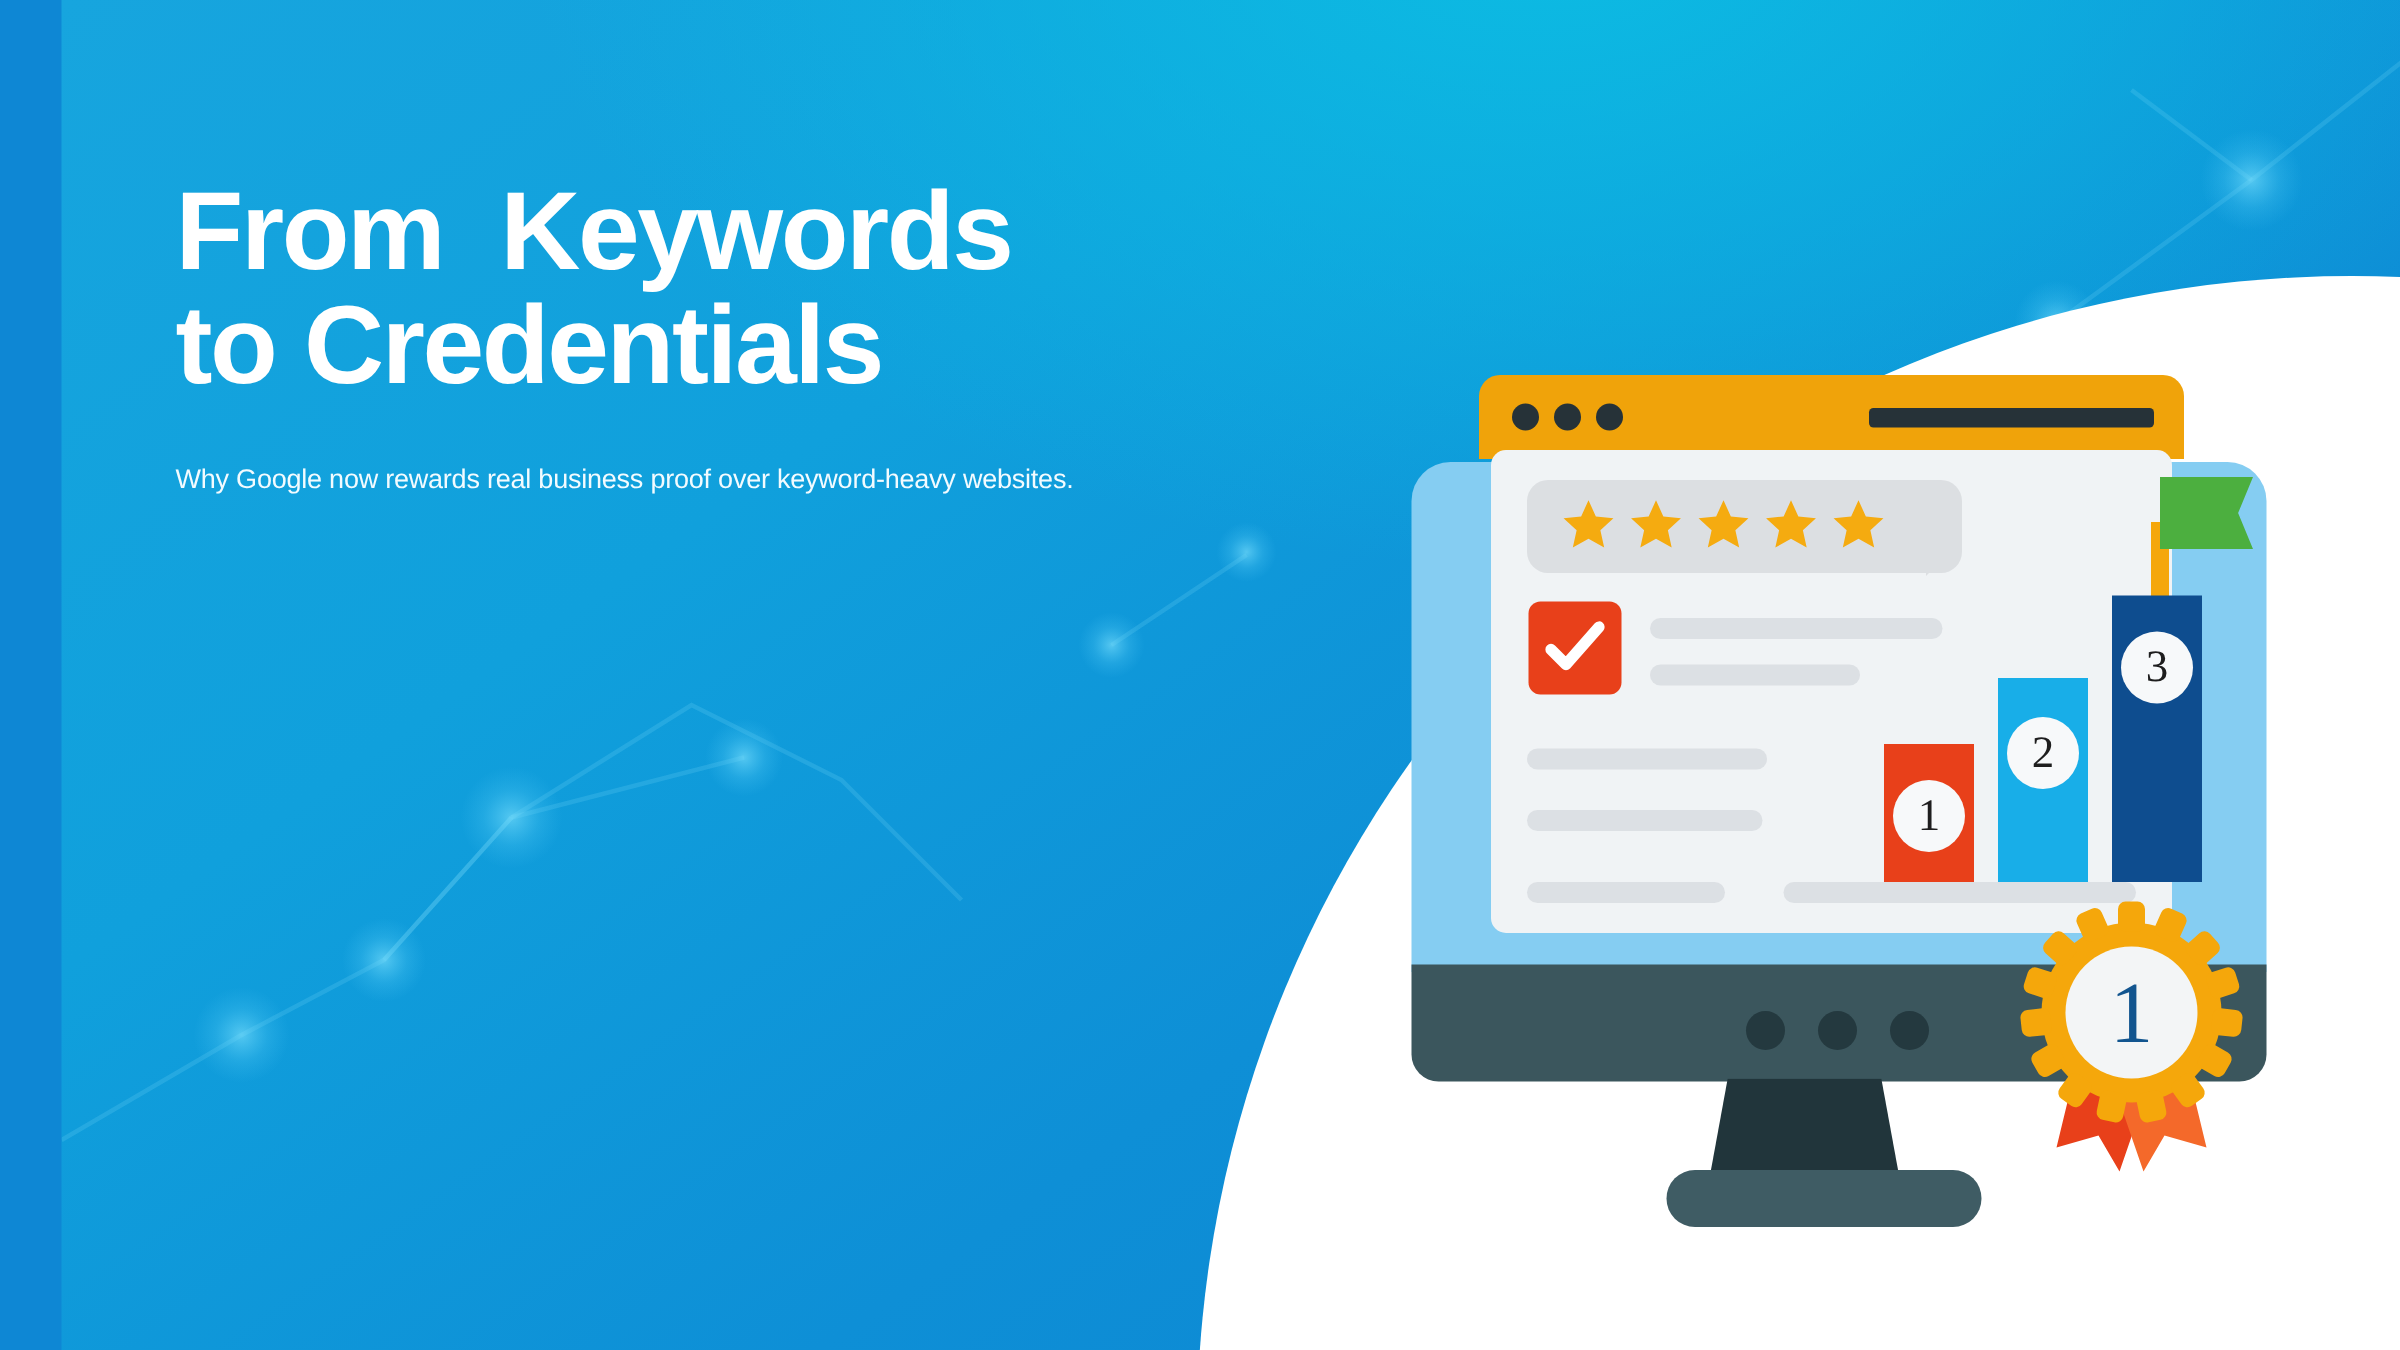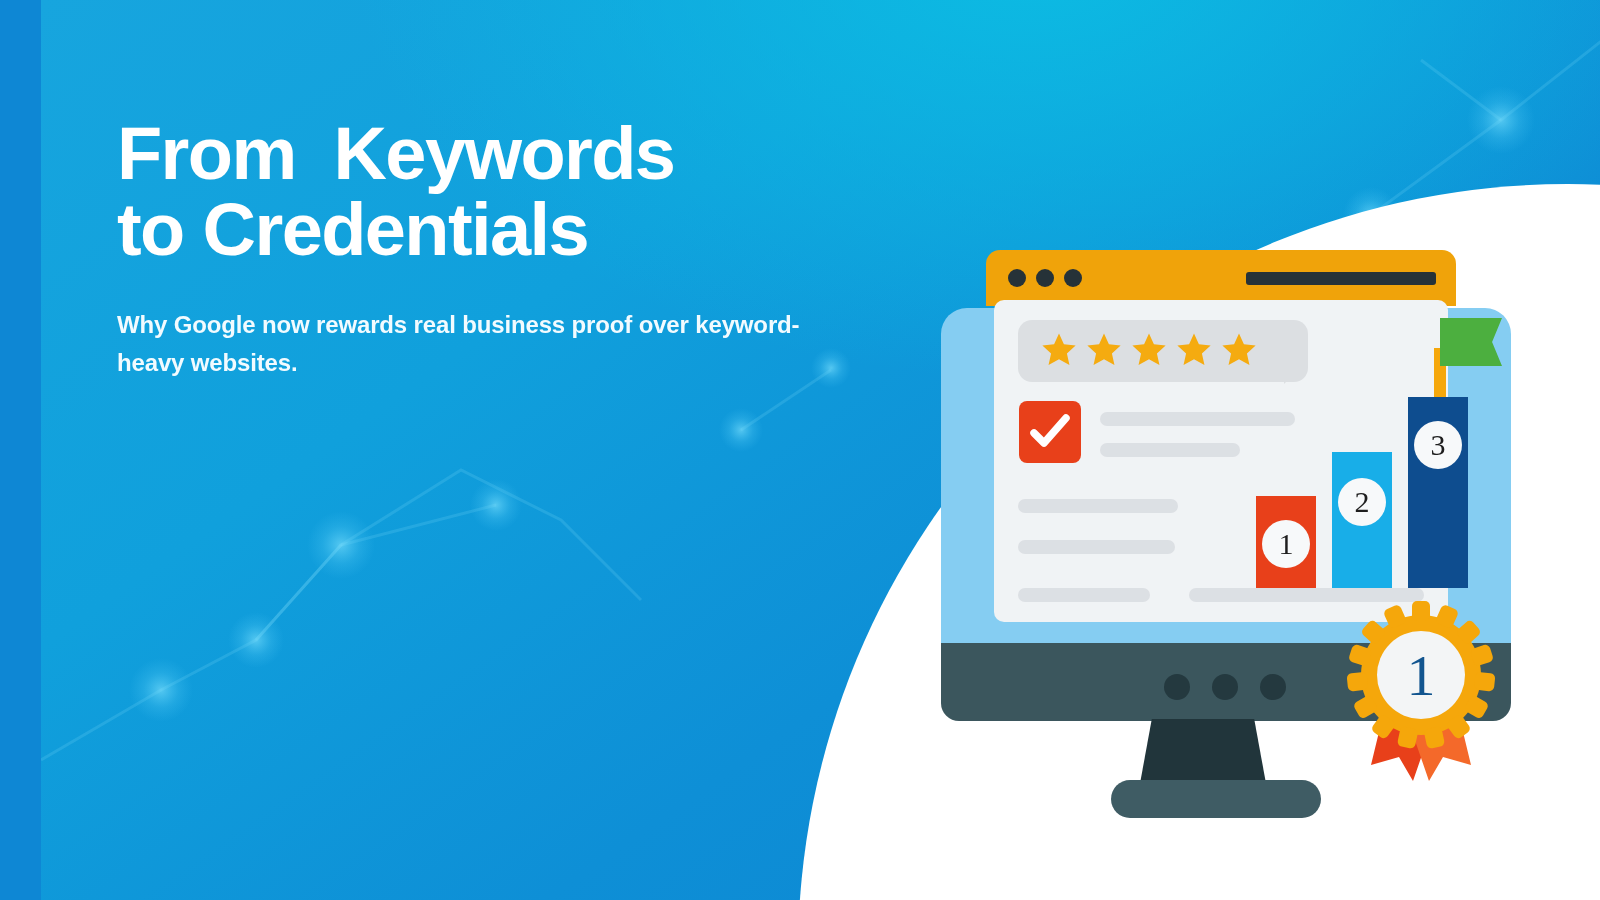--- a/index.html
+++ b/index.html
@@ -39,22 +39,22 @@
     color:#FFFFFF;
     font-size:74px;
     font-weight:700;
     line-height:1.03;
     letter-spacing:-1.6px;
     white-space:pre-wrap;
   }
   #subhead{
     margin-top:38px;
     color:#F2FBFF;
-    font-size:24px;
-    font-weight:700;
+    font-size:18px;
+    font-weight:400;
     line-height:1.55;
     letter-spacing:-0.15px;
     max-width:745px;
   }
 
   
   #illustration{
     position:absolute; left:880px; top:230px;
     width:640px; height:590px;
   }

